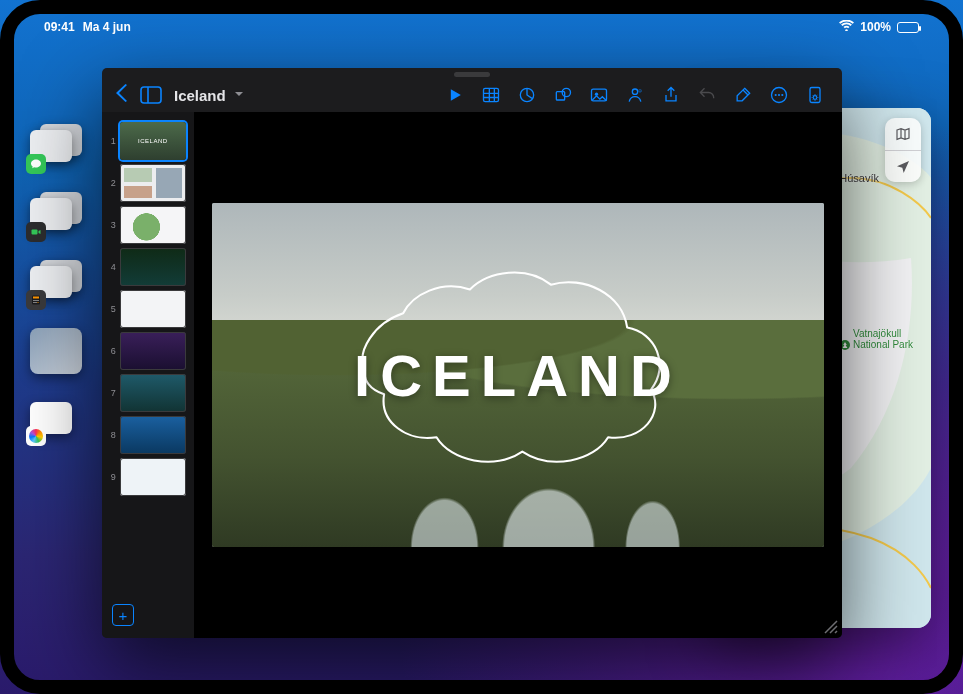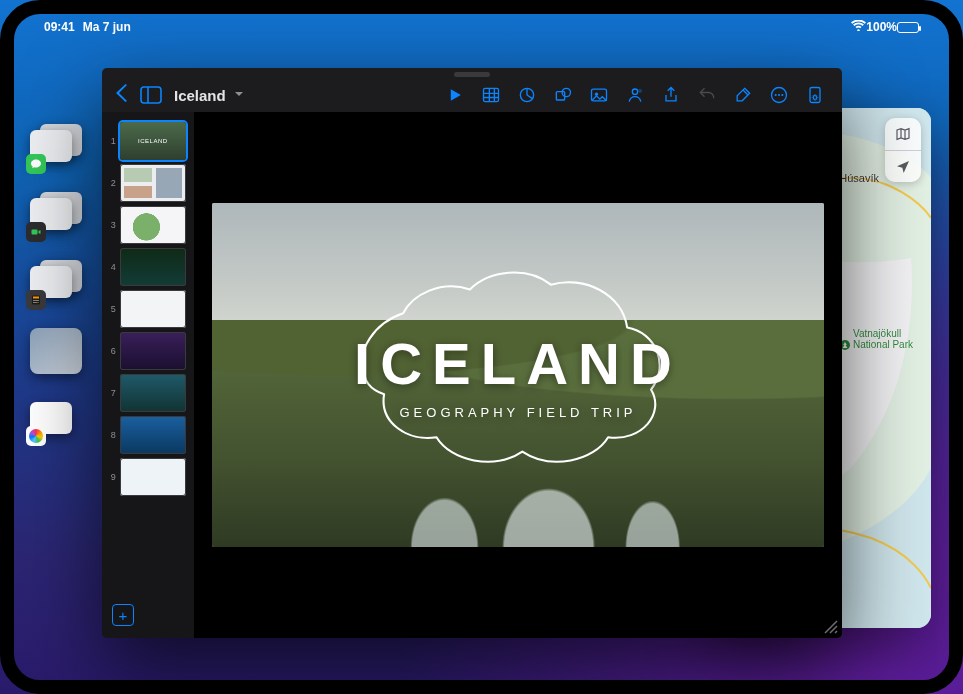--- a/index.html
+++ b/index.html
@@ -11,21 +11,21 @@
     position: relative;
     border-radius: 40px;
     border: 14px solid #000;
   }
   .statusbar {
     position: absolute; top: 0; left: 0; right: 0; height: 24px;
     display: flex; justify-content: space-between; align-items: center;
     padding: 2px 30px 0 30px; color: #fff; font-size: 12px; font-weight: 600;
   }
   .statusbar .left { display: flex; gap: 8px; }
-  .statusbar .right { display: flex; align-items: center; }
+  .statusbar .right { display: flex; gap: 6px; align-items: center; }
   .battery { width: 22px; height: 11px; border: 1px solid #fff; border-radius: 3px; position: relative; }
   .battery::after { content:""; position:absolute; right:-3px; top:3px; width:2px; height:5px; background:#fff; border-radius:1px; }
   .battery .fill { background:#fff; height:100%; border-radius:1px; }
 
   
   .stage-strip { position: absolute; left: 14px; top: 110px; width: 56px; display: flex; flex-direction: column; gap: 22px; align-items: center; }
   .stage-pile { width: 52px; height: 46px; position: relative; }
   .stage-pile .win { position:absolute; border-radius:6px; box-shadow: 0 4px 12px rgba(0,0,0,.45); }
   .stage-pile .w1 { left:0; top:6px; width:42px; height:32px; background:#eceef1; }
   .stage-pile .w2 { left:10px; top:0; width:42px; height:32px; background:#d8dbe0; }
@@ -141,21 +141,21 @@
   .outline { position:absolute; inset:10% 12% 18% 12%; pointer-events:none; }
   .outline svg { width:100%; height:100%; }
   .kn-resize { position:absolute; right:4px; bottom:4px; width:18px; height:18px; color:#6e6e72; }
 </style>
 </head>
 <body>
 
 <div class="statusbar">
   <div class="left">
     <span>09:41</span>
-    <span>Ma 7 jun</span>
+    <span>Ma 4 jun</span>
   </div>
   <div class="right">
     <span>
       <svg width="15" height="11" viewBox="0 0 15 11">
           <path fill="#fff" d="M7.5 9.2a1.3 1.3 0 100 2.6 1.3 1.3 0 000-2.6zm-3-2.2l1.3 1.3a2.4 2.4 0 013.4 0L10.5 7a4.2 4.2 0 00-6 0zm-2.4-2.4l1.3 1.3a5.9 5.9 0 018.2 0l1.3-1.3a7.7 7.7 0 00-10.8 0zM0 2.5l1.3 1.3a9.3 9.3 0 0112.4 0L15 2.5a11 11 0 00-15 0z"></path>
         </svg>
     </span>
     <span>100%</span>
     <span class="battery"><span class="fill" style="width:100%"></span></span>
   </div>
@@ -383,21 +383,20 @@
         <div class="sky"></div>
         <div class="hills"></div>
         <div class="river"></div>
         <div class="outline">
           <svg viewBox="0 0 400 260">
               <path d="M40,140 C30,120 50,90 80,80 C90,60 120,45 150,55 C170,35 210,30 235,50 C270,40 310,60 315,95 C345,100 360,135 340,160 C355,185 330,215 295,210 C280,235 235,245 205,225 C175,245 130,235 115,210 C85,215 55,195 60,165 C45,160 38,150 40,140 Z" fill="none" stroke="#ffffff" stroke-width="2.2" stroke-linejoin="round"></path>
             </svg>
         </div>
         <div class="slide-title">
           <h1>ICELAND</h1>
-          <div class="sub">GEOGRAPHY FIELD TRIP</div>
         </div>
       </div>
       <div class="kn-resize">
         <svg viewBox="0 0 18 18">
             <path stroke="currentColor" stroke-width="1.5" d="M5 17L17 5M10 17l7-7M15 17l2-2"></path>
           </svg>
       </div>
     </div>
   </div>
 </div>

